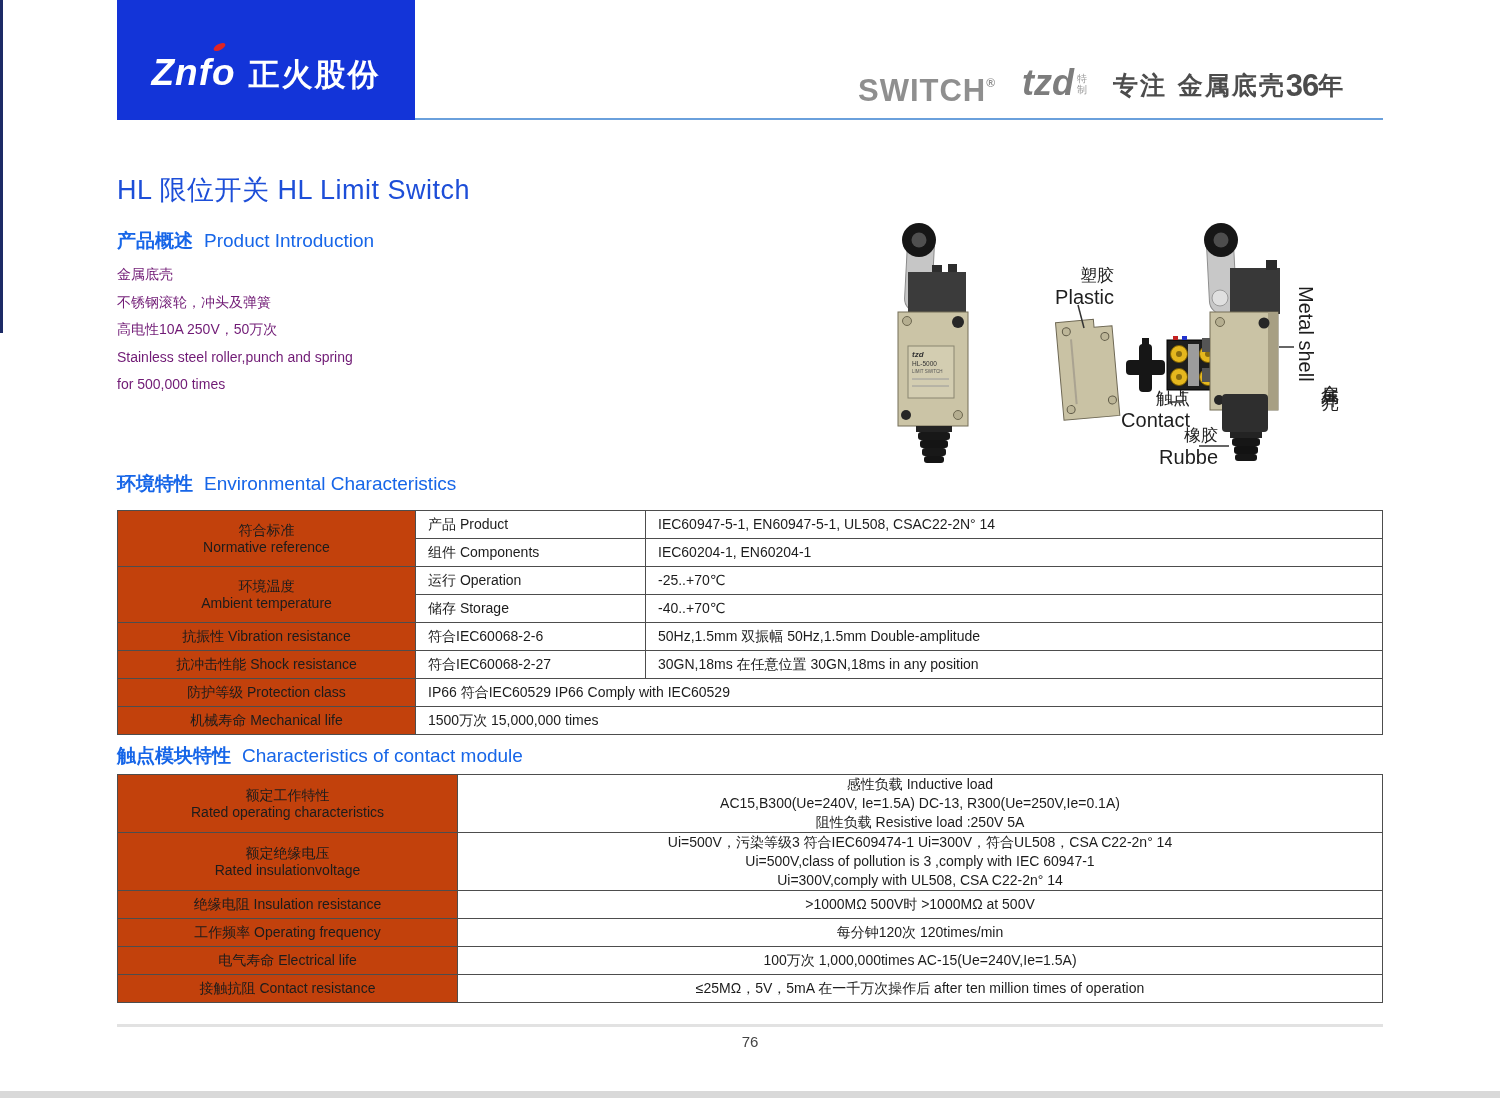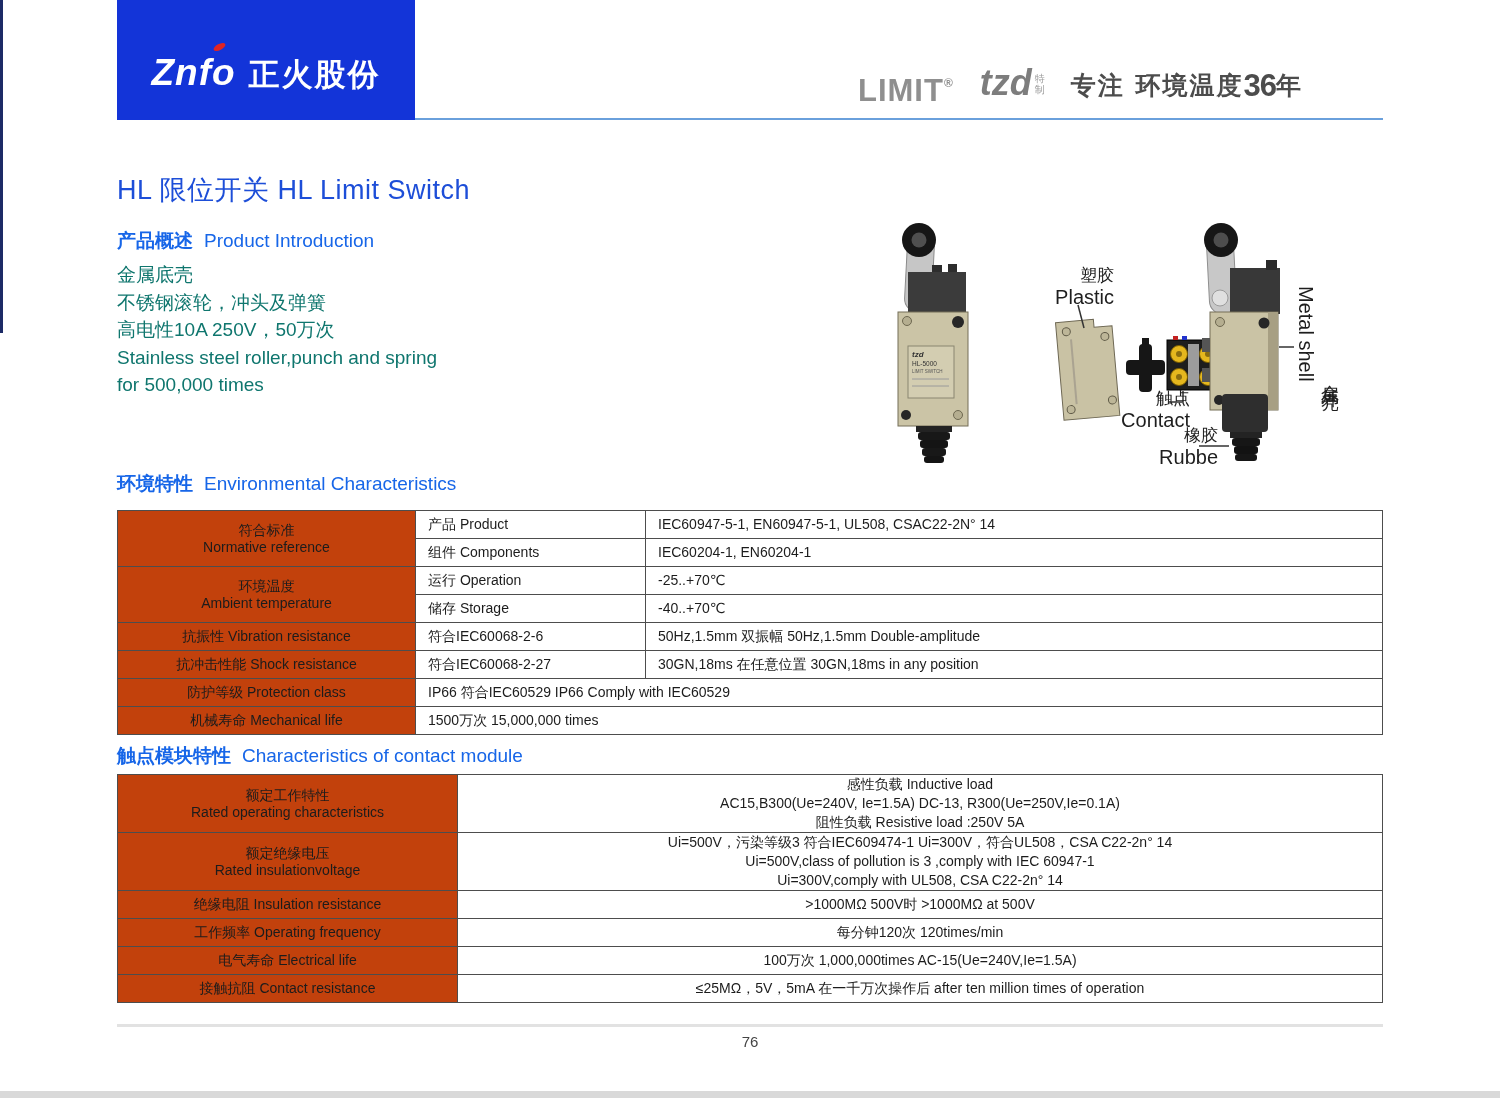--- a/index.html
+++ b/index.html
@@ -26,21 +26,21 @@
   .slogan{font-family:"DejaVu Serif","Liberation Serif",serif;font-size:25px;font-weight:600;
           color:#4c4c4c;letter-spacing:2px;margin-top:2px;white-space:nowrap;}
   .slogan b{font-family:"Liberation Sans",sans-serif;font-size:31px;font-weight:800;letter-spacing:-1px;vertical-align:-2px;}
 
   
   .page-title{left:117px;top:172px;font-size:27px;font-weight:500;color:#1d4ed8;letter-spacing:0.5px;}
   .sec-head{font-size:19px;color:#1766e8;display:flex;gap:11px;align-items:baseline;white-space:nowrap;}
   .sec-head .cn{font-weight:700;}
   .sec-head .en{font-weight:500;}
   .intro-head{left:117px;top:228px;}
-  .intro-lines{left:117px;top:261px;font-size:19px;line-height:27.5px;color:#0f766e;}
+  .intro-lines{left:117px;top:261px;font-size:14px;line-height:27.5px;color:#701a75;}
 
   
   .figure{left:870px;top:218px;width:530px;height:258px;}
   .fig-label{position:absolute;text-align:right;color:#1e1e1e;}
   .fig-label .cn{display:block;font-size:17px;line-height:20px;}
   .fig-label .en{display:block;font-size:20px;line-height:23px;}
   .lbl-plastic{left:1036px;top:266px;width:78px;}
   .lbl-contact{left:1106px;top:389px;width:84px;}
   .lbl-rubber{left:1140px;top:426px;width:78px;}
   .lbl-metal{left:1294px;top:286px;display:flex;gap:3px;}
@@ -73,29 +73,29 @@
   <div class="abs logo-box">
     <div class="logo-inner">
       <span class="logo-latin">Znfo</span>
       <span class="logo-accent"></span>
       <span class="logo-cn">正火股份</span>
     </div>
   </div>
   <div class="abs header-underline"></div>
 
   <div class="abs header-right">
-    <span class="brand"><span>LIMIT</span><sup>®</sup></span>
+    <span class="brand"><span>SWITCH</span><sup>®</sup></span>
     <span class="tzd-wrap">
       <span class="tzd">tzd</span>
       <span class="tzd-tag">
         <span>特</span>
         <span>制</span>
       </span>
     </span>
-    <span class="slogan"><span>专注 环境温度</span><b>36</b><span>年</span></span>
+    <span class="slogan"><span>专注 金属底壳</span><b>36</b><span>年</span></span>
   </div>
 
   <div class="abs page-title">HL 限位开关 HL Limit Switch</div>
 
   <div class="abs sec-head intro-head">
     <span class="cn">产品概述</span>
     <span class="en">Product Introduction</span>
   </div>
   <div class="abs intro-lines">
     <div>金属底壳</div>

